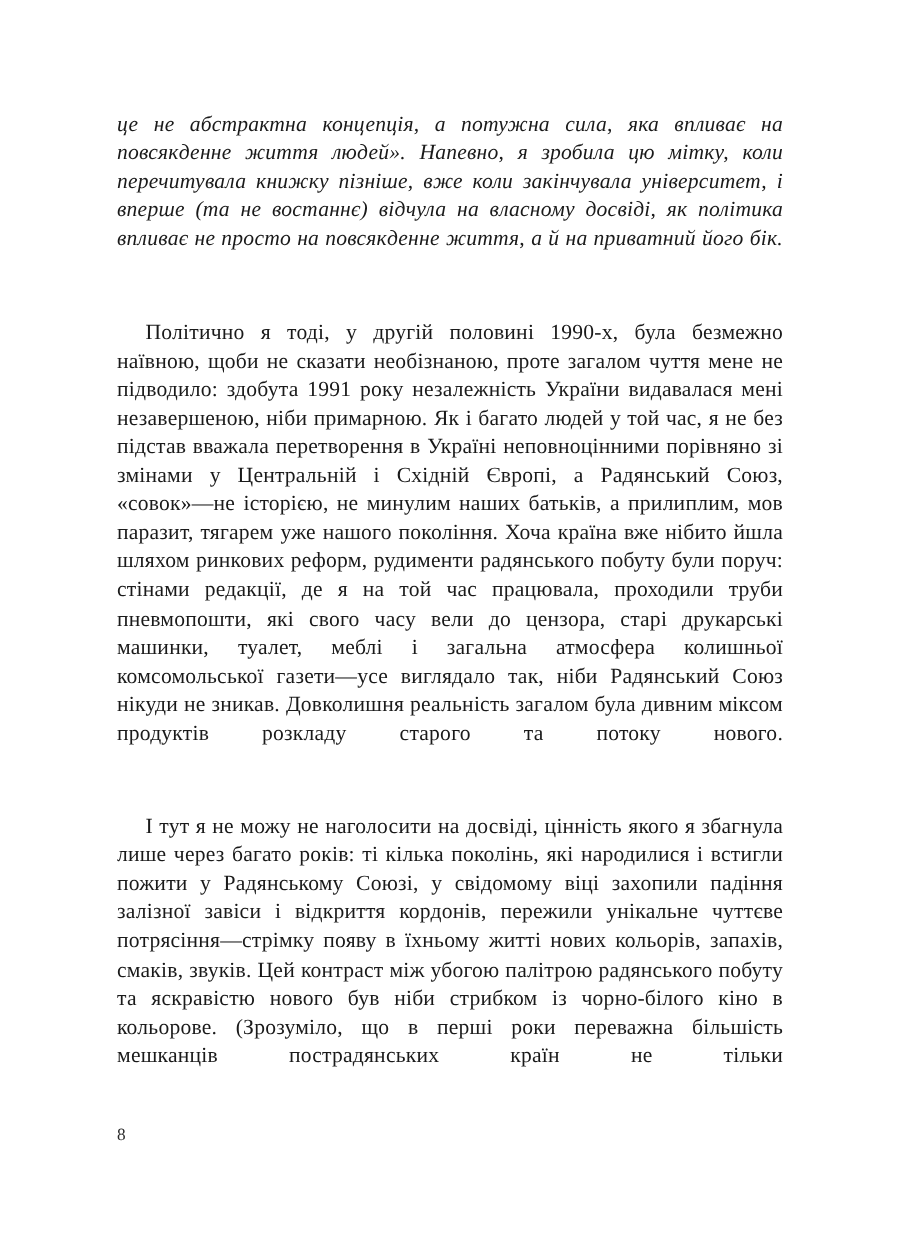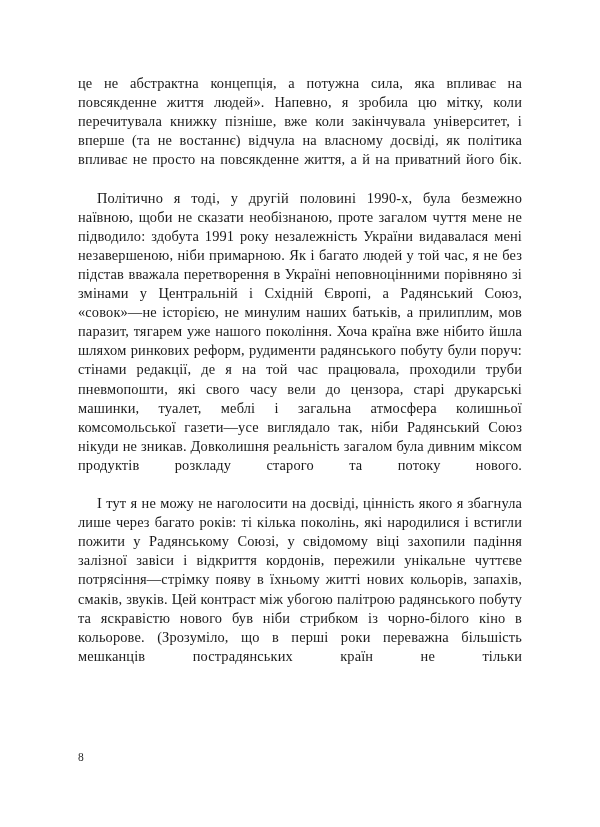--- a/index.html
+++ b/index.html
@@ -32,23 +32,25 @@
     text-justify: inter-word;
     font-size: 14.4px;
     line-height: 19.1px;
     letter-spacing: 0.01em;
     word-spacing: 0.01em;
     hyphens: manual;
     -webkit-hyphens: manual;
   }
   .para.continuation {
     text-indent: 0;
+    font-style: italic;
   }
   .para.indented {
     text-indent: 19px;
+    margin-top: 24px;
   }
   
   .para:after {
     content: "";
     display: inline-block;
     width: 100%;
   }
   .folio {
     position: absolute;
     left: 78px;

